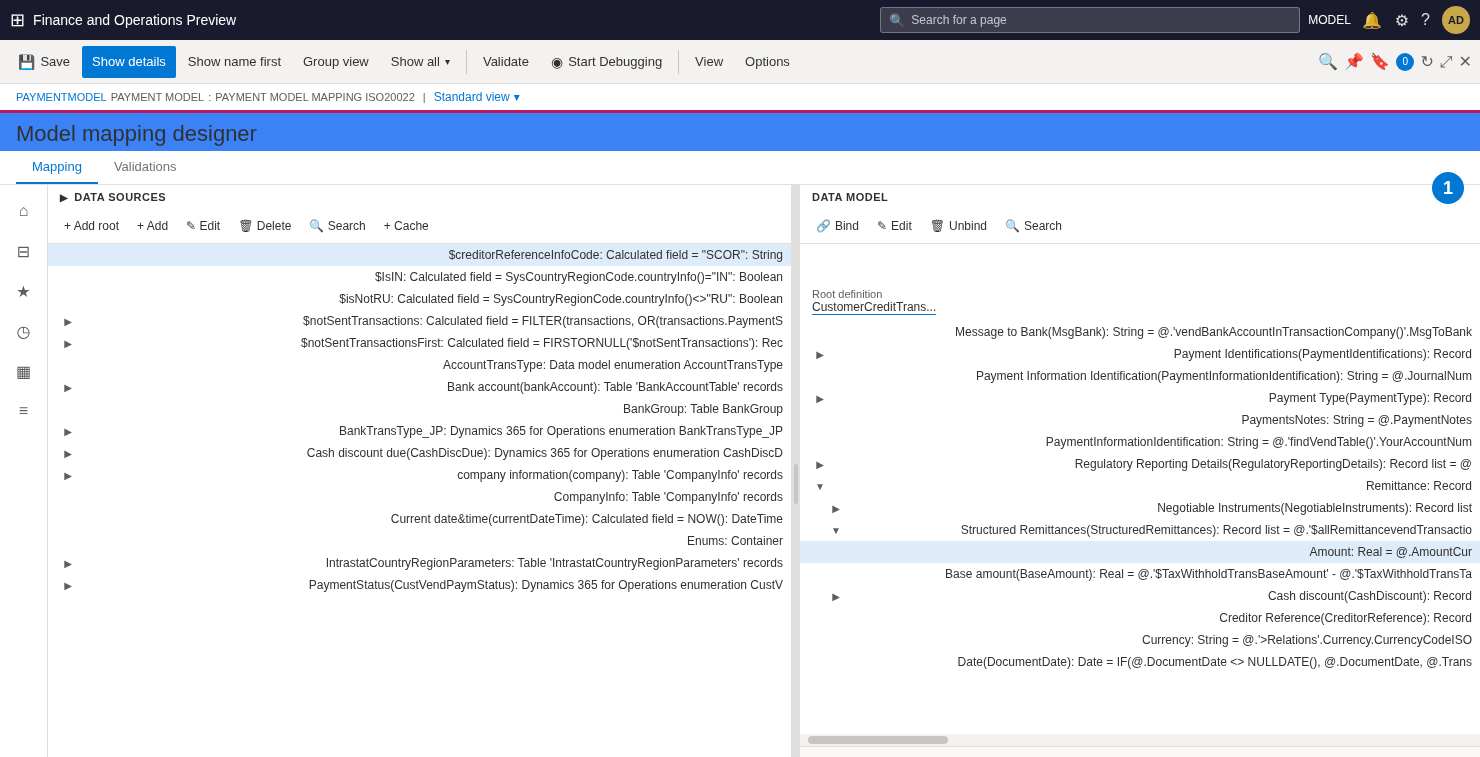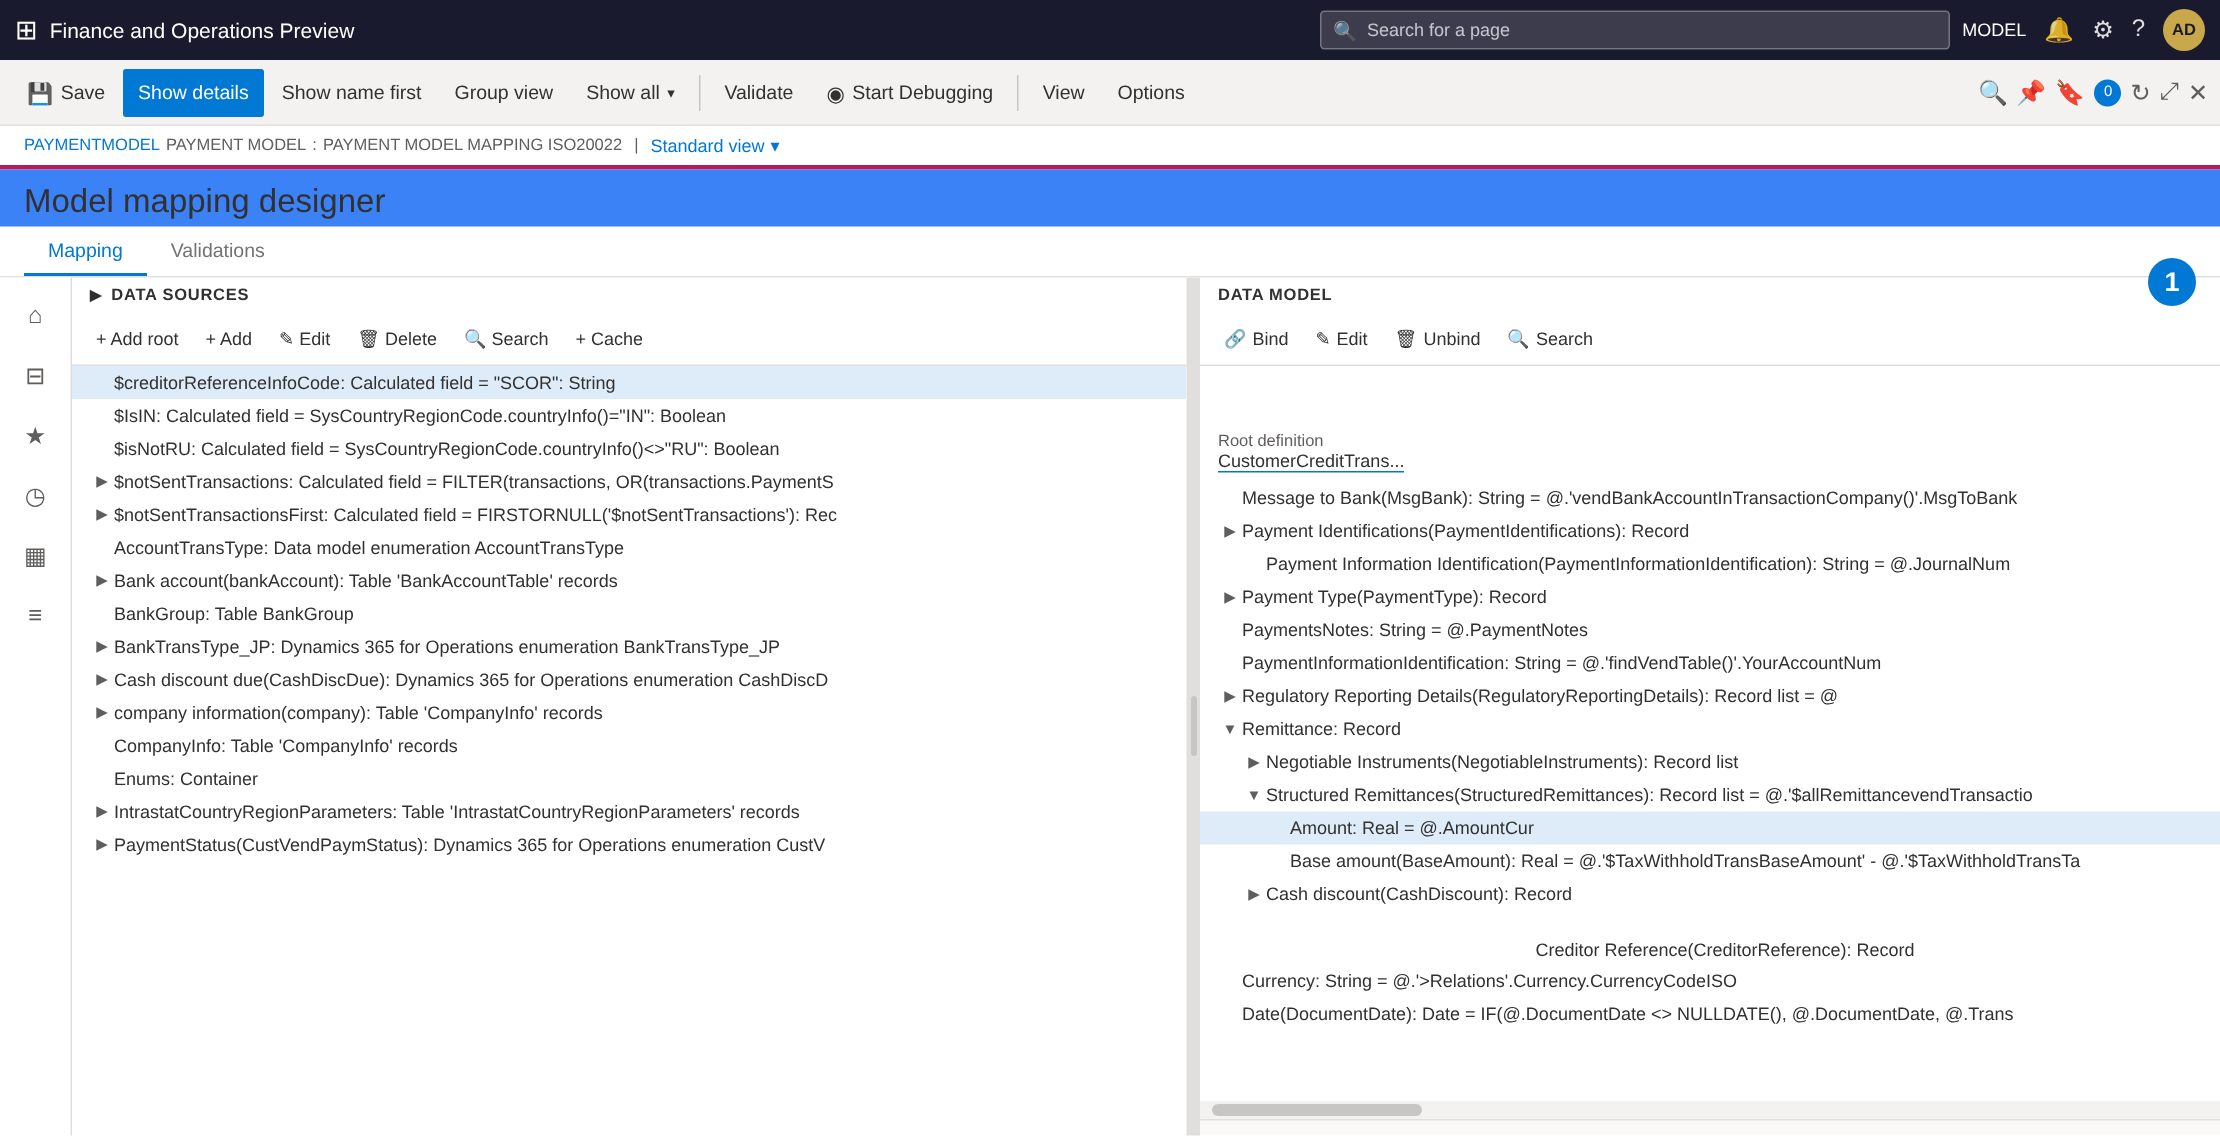--- a/index.html
+++ b/index.html
@@ -201,21 +201,21 @@
     }
     .tree-item.selected { background: #deecf9; }
 
     .tree-expand {
       width: 16px; height: 16px;
       display: flex; align-items: center; justify-content: center;
       font-size: 10px;
       color: #605e5c;
       flex-shrink: 0;
     }
-    .tree-text { flex: 1; white-space: nowrap; overflow: hidden; text-overflow: ellipsis; }
+    .tree-text { flex: 1; white-space: nowrap; overflow: hidden; text-overflow: ellipsis; text-align: right; }
 
     
     .right-panel {
       width: 680px;
       display: flex;
       flex-direction: column;
       overflow: hidden;
     }
 
     .dm-header {
@@ -455,20 +455,24 @@
             <span class="tree-expand">▶</span>
             <span class="tree-text">Cash discount due(CashDiscDue): Dynamics 365 for Operations enumeration CashDiscD</span>
           </div>
           <div class="tree-item">
             <span class="tree-expand">▶</span>
             <span class="tree-text">company information(company): Table 'CompanyInfo' records</span>
           </div>
           <div class="tree-item">
             <span class="tree-expand"></span>
             <span class="tree-text">CompanyInfo: Table 'CompanyInfo' records</span>
+          </div>
+          <div class="tree-item">
+            <span class="tree-expand"></span>
+            <span class="tree-text">Current date&amp;time(currentDateTime): Calculated field = NOW(): DateTime</span>
           </div>
           <div class="tree-item">
             <span class="tree-expand"></span>
             <span class="tree-text">Enums: Container</span>
           </div>
           <div class="tree-item">
             <span class="tree-expand">▶</span>
             <span class="tree-text">IntrastatCountryRegionParameters: Table 'IntrastatCountryRegionParameters' records</span>
           </div>
           <div class="tree-item">
@@ -557,21 +561,21 @@
             <span class="tree-text">Amount: Real = @.AmountCur</span>
           </div>
           <div class="tree-item" style="padding-left: 44px;">
             <span class="tree-expand"></span>
             <span class="tree-text">Base amount(BaseAmount): Real = @.'$TaxWithholdTransBaseAmount' - @.'$TaxWithholdTransTa</span>
           </div>
           <div class="tree-item" style="padding-left: 28px;">
             <span class="tree-expand">▶</span>
             <span class="tree-text">Cash discount(CashDiscount): Record</span>
           </div>
-          <div class="tree-item" style="padding-left: 28px; flex-direction: column;">
+          <div class="tree-item" style="padding-left: 28px;">
             <span class="tree-expand"></span>
             <span class="tree-text">Creditor Reference(CreditorReference): Record</span>
           </div>
           <div class="tree-item">
             <span class="tree-expand"></span>
             <span class="tree-text">Currency: String = @.'&gt;Relations'.Currency.CurrencyCodeISO</span>
           </div>
           <div class="tree-item">
             <span class="tree-expand"></span>
             <span class="tree-text">Date(DocumentDate): Date = IF(@.DocumentDate &lt;&gt; NULLDATE(), @.DocumentDate, @.Trans</span>

